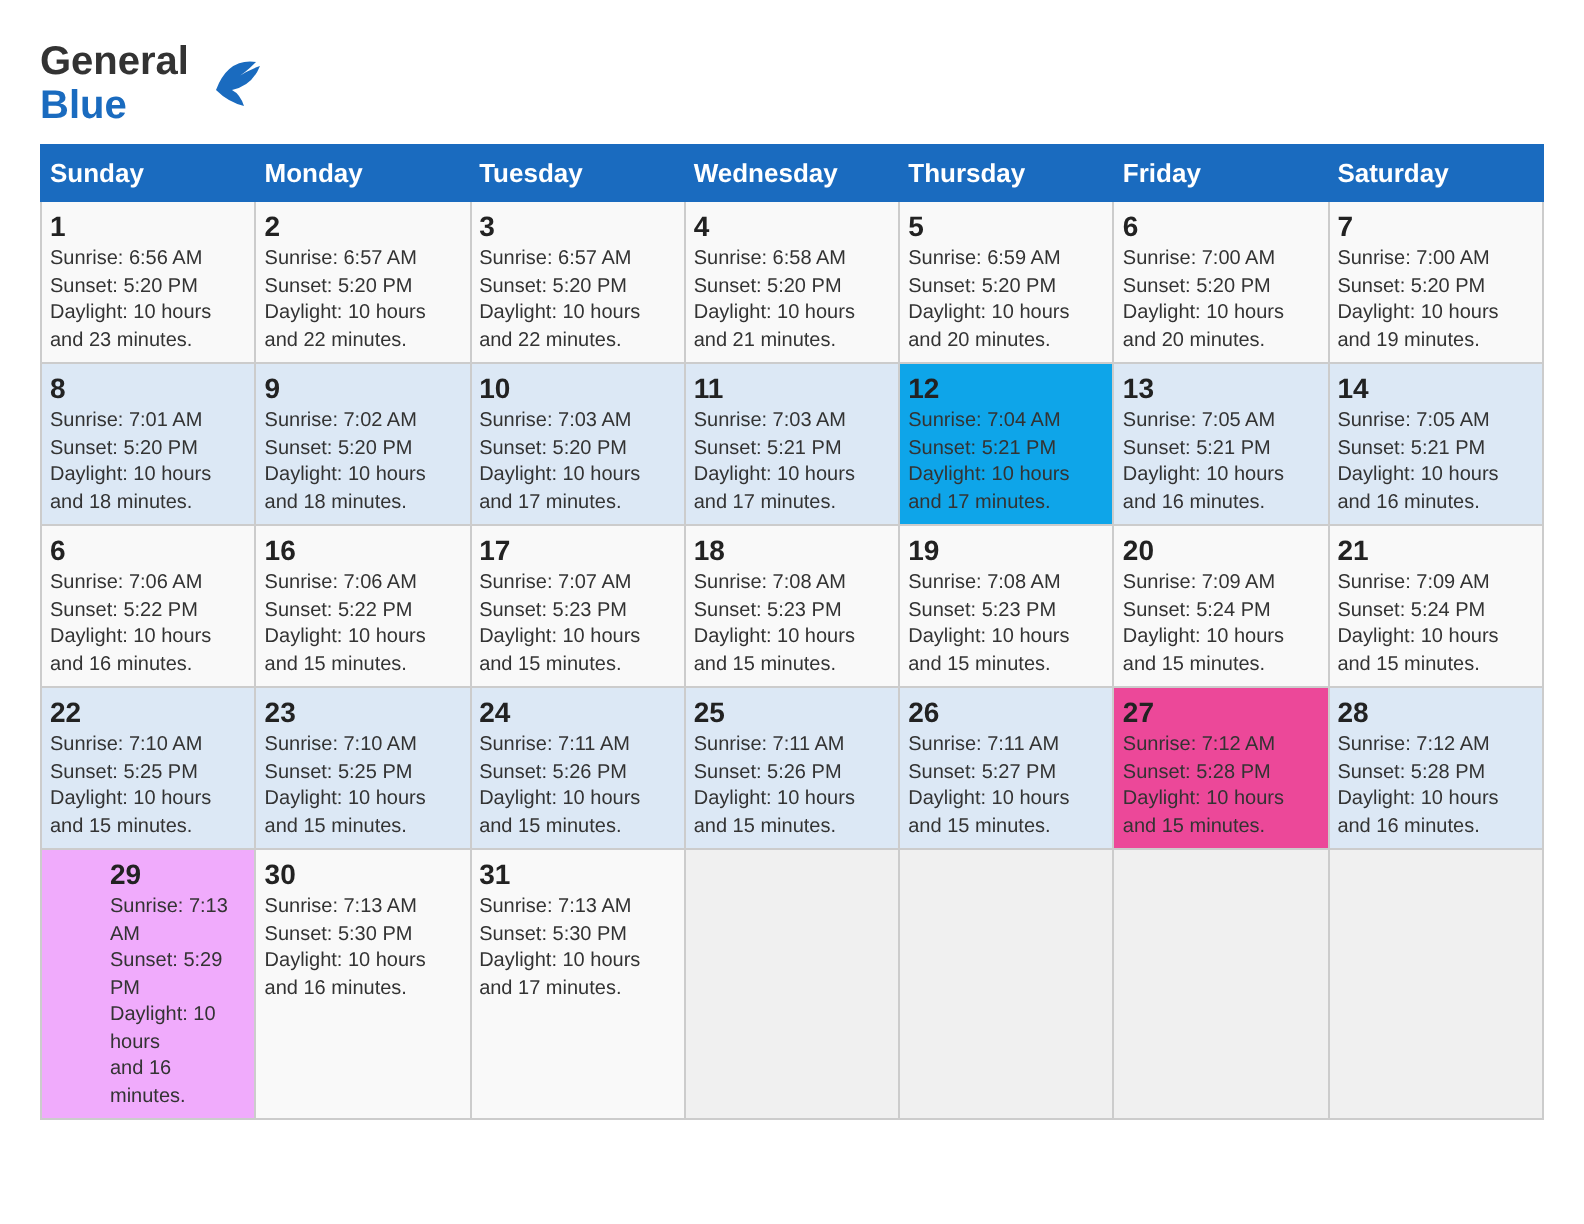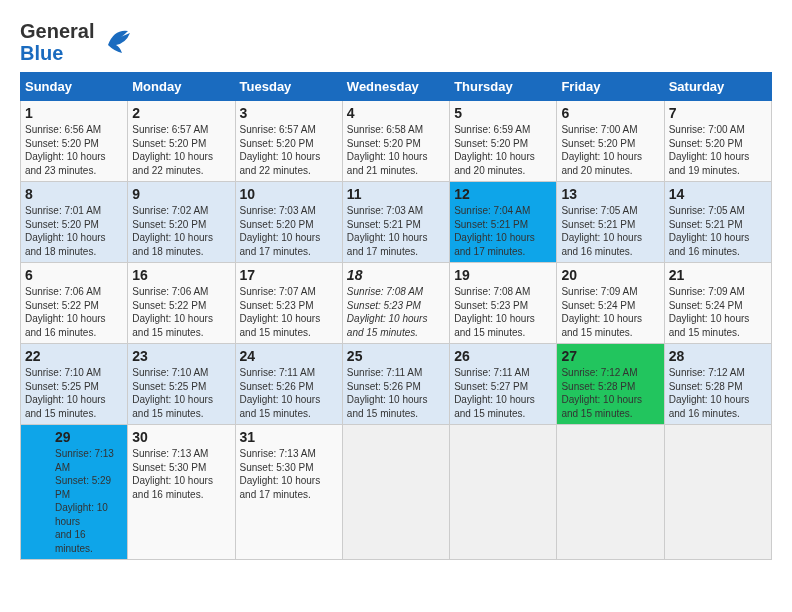--- a/index.html
+++ b/index.html
@@ -235,21 +235,21 @@
 Daylight: 10 hours
 and 15 minutes.</div>
         </td>
         <td style="background: rgb(249, 249, 249);">
           <span class="day-number">17</span>
           <div class="day-info" style="white-space: pre-line;">Sunrise: 7:07 AM
 Sunset: 5:23 PM
 Daylight: 10 hours
 and 15 minutes.</div>
         </td>
-        <td style="background: rgb(249, 249, 249); font-style: italic;">
+        <td style="background: rgb(249, 249, 249);">
           <span class="day-number">18</span>
           <div class="day-info" style="white-space: pre-line;">Sunrise: 7:08 AM
 Sunset: 5:23 PM
 Daylight: 10 hours
 and 15 minutes.</div>
         </td>
         <td style="background: rgb(249, 249, 249);">
           <span class="day-number">19</span>
           <div class="day-info" style="white-space: pre-line;">Sunrise: 7:08 AM
 Sunset: 5:23 PM
@@ -300,37 +300,37 @@
 Daylight: 10 hours
 and 15 minutes.</div>
         </td>
         <td style="background: rgb(220, 232, 245);">
           <span class="day-number">26</span>
           <div class="day-info" style="white-space: pre-line;">Sunrise: 7:11 AM
 Sunset: 5:27 PM
 Daylight: 10 hours
 and 15 minutes.</div>
         </td>
-        <td style="background: #22c55e;">
+        <td style="background: #ec4899;">
           <span class="day-number">27</span>
           <div class="day-info" style="white-space: pre-line;">Sunrise: 7:12 AM
 Sunset: 5:28 PM
 Daylight: 10 hours
 and 15 minutes.</div>
         </td>
         <td style="background: rgb(220, 232, 245);">
           <span class="day-number">28</span>
           <div class="day-info" style="white-space: pre-line;">Sunrise: 7:12 AM
 Sunset: 5:28 PM
 Daylight: 10 hours
 and 16 minutes.</div>
         </td>
       </tr>
       <tr>
-        <td style="background: #0ea5e9; padding-left: 34px;">
+        <td style="background: #f0abfc; padding-left: 34px;">
           <span class="day-number">29</span>
           <div class="day-info" style="white-space: pre-line;">Sunrise: 7:13 AM
 Sunset: 5:29 PM
 Daylight: 10 hours
 and 16 minutes.</div>
         </td>
         <td style="background: rgb(249, 249, 249); margin-left: 36px;">
           <span class="day-number">30</span>
           <div class="day-info" style="white-space: pre-line;">Sunrise: 7:13 AM
 Sunset: 5:30 PM

